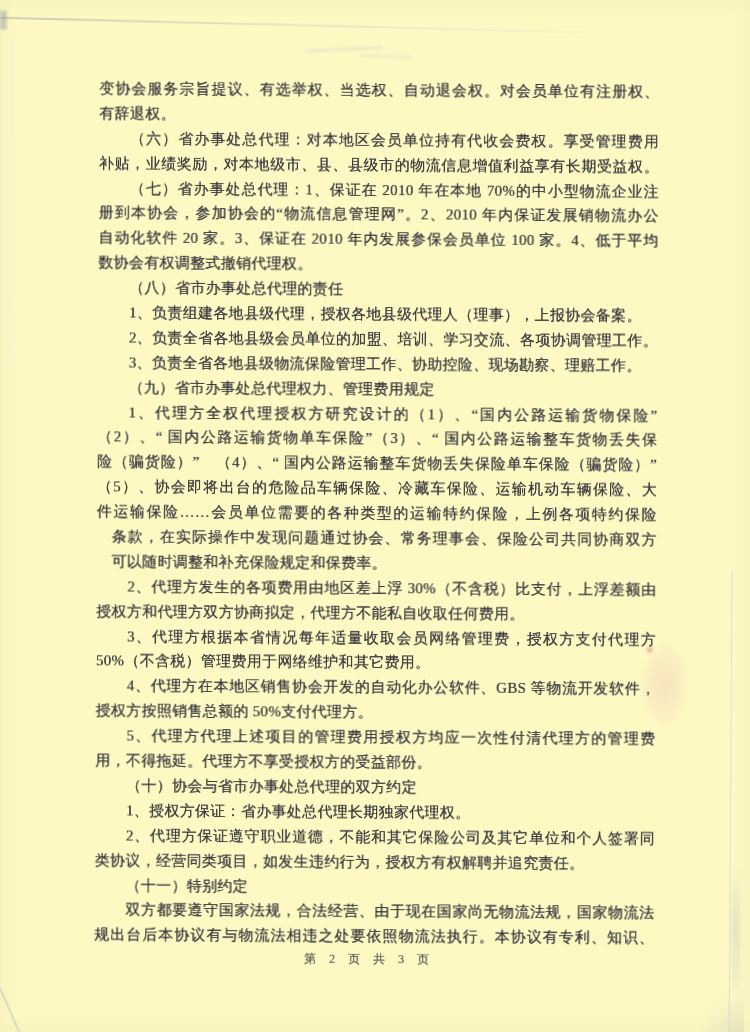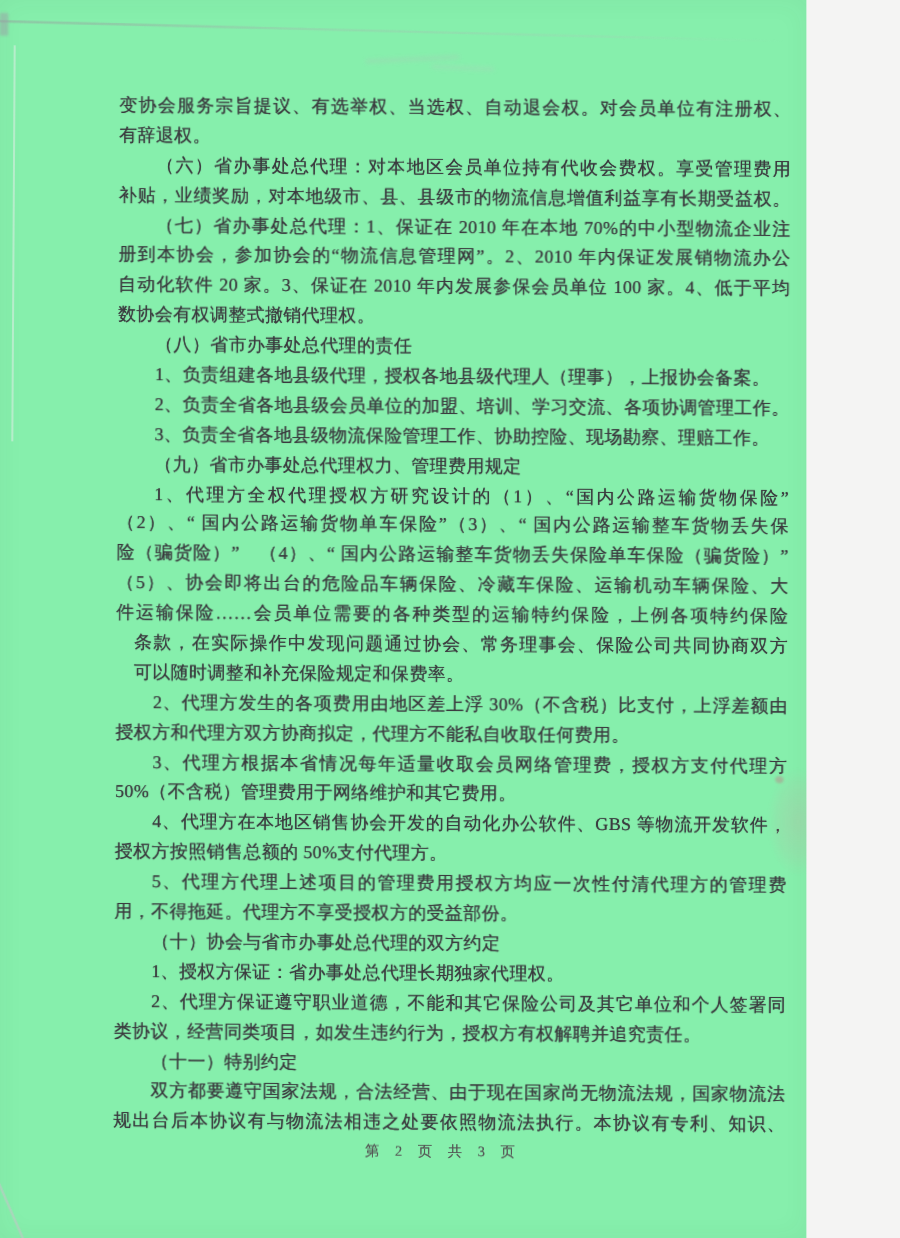--- a/index.html
+++ b/index.html
@@ -3,22 +3,22 @@
 <meta charset="utf-8">
 <style>
   html, body { margin: 0; padding: 0; }
   body {
     width: 750px; height: 1032px;
     background: #f4f4f3;
     font-family: "Liberation Serif", "DejaVu Serif", serif;
   }
   .page {
     position: relative;
-    width: 672px; height: 1032px;
-    background: #86efac;
+    width: 750px; height: 1032px;
+    background: #fef9c3;
     overflow: hidden;
     box-shadow: inset 0 0 22px rgba(60,60,60,0.05);
   }
   .scan {
     position: absolute;
     left: 0; top: 0; width: 750px; height: 1032px;
     transform: rotate(0.35deg);
     transform-origin: 375px 0;
     filter: blur(0.2px);
   }

